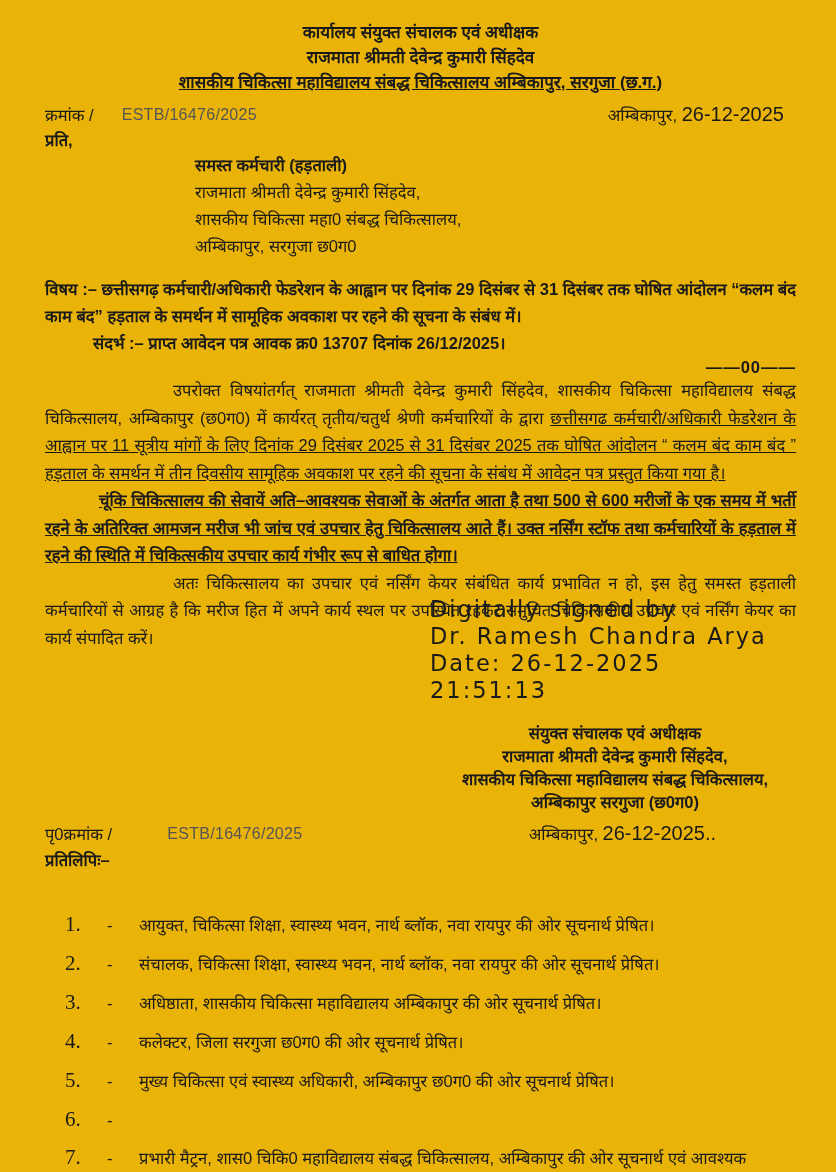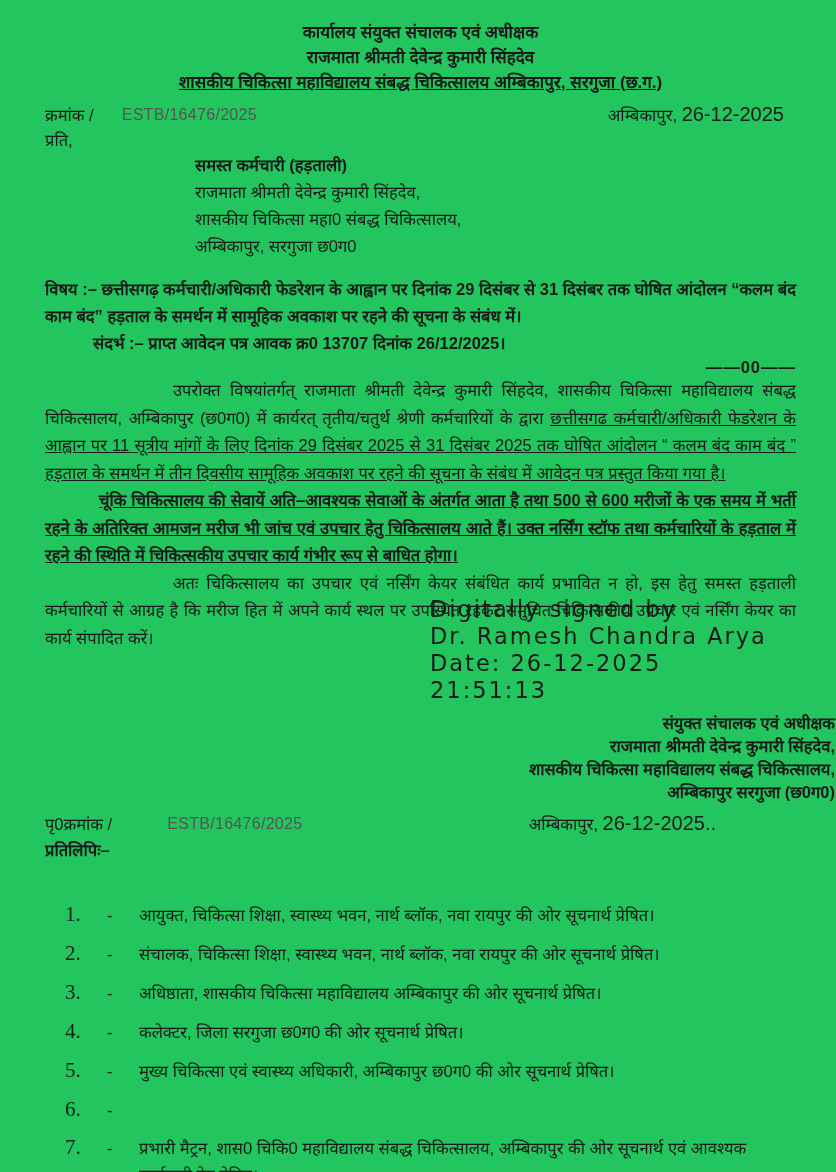--- a/index.html
+++ b/index.html
@@ -2,21 +2,21 @@
 <html><head>
 <meta charset="utf-8">
 <style>
   * { margin: 0; padding: 0; box-sizing: border-box; }
   html, body { background: #e9e9e9; }
   .page {
     position: relative;
     width: 836px;
     height: 1172px;
     margin: 0 auto;
-    background: #22c55e;
+    background: #eab308;
     color: #1a1a1a;
     font-family: "Liberation Sans", "DejaVu Sans", sans-serif;
     font-size: 16.5px;
     line-height: 26px;
     padding: 20px 40px 0 45px;
     overflow: hidden;
   }
   .center { text-align: center; }
   .bold { font-weight: bold; }
   .u { text-decoration: underline; }
@@ -44,21 +44,21 @@
 
   .digital-sign {
     margin-left: 385px;
     margin-top: -56px;
     font-family: "DejaVu Sans", sans-serif;
     font-size: 22.5px;
     line-height: 27px;
     letter-spacing: 2px;
     white-space: nowrap;
   }
-  .signatory { width: 440px; margin-left: 350px; text-align: right; font-weight: bold; line-height: 23px; margin-top: 8px; }
+  .signatory { width: 440px; margin-left: 350px; text-align: center; font-weight: bold; line-height: 23px; margin-top: 18px; }
 
   .copies-label { font-weight: bold; }
 
   .copy-list { margin-top: 38px; margin-left: 20px; }
   .copy-item { display: flex; align-items: baseline; margin-bottom: 11px; }
   .copy-num { flex: 0 0 42px; font-family: "Liberation Serif", "DejaVu Serif", serif; font-size: 21px; }
   .copy-dash { flex: 0 0 32px; }
   .copy-text { flex: 1; line-height: 27px; }
 </style>
 </head>
@@ -74,21 +74,21 @@
 
   <div class="ref-row">
     <span class="ref-label">क्रमांक /</span>
     <span class="ref-no">ESTB/16476/2025</span>
     <span class="ref-right">
       <span>अम्बिकापुर,</span>
       <span class="ref-date">26-12-2025</span>
     </span>
   </div>
 
-  <div style="line-height:24px;">प्रति,</div>
+  <div style="line-height:24px;font-weight:bold;">प्रति,</div>
   <div class="addr-block">
     <div class="bold">समस्त कर्मचारी (हड़ताली)</div>
     <div>राजमाता श्रीमती देवेन्द्र कुमारी सिंहदेव,</div>
     <div>शासकीय चिकित्सा महा0 संबद्ध चिकित्सालय,</div>
     <div>अम्बिकापुर, सरगुजा छ0ग0</div>
   </div>
 
   <div class="subject">विषय :– छत्तीसगढ़ कर्मचारी/अधिकारी फेडरेशन के आह्वान पर दिनांक 29 दिसंबर से 31 दिसंबर तक घोषित आंदोलन “कलम बंद काम बंद” हड़ताल के समर्थन में सामूहिक अवकाश पर रहने की सूचना के संबंध में।</div>
   <div class="reference-line">संदर्भ :– प्राप्त आवेदन पत्र आवक क्र0 13707 दिनांक 26/12/2025।</div>
 

